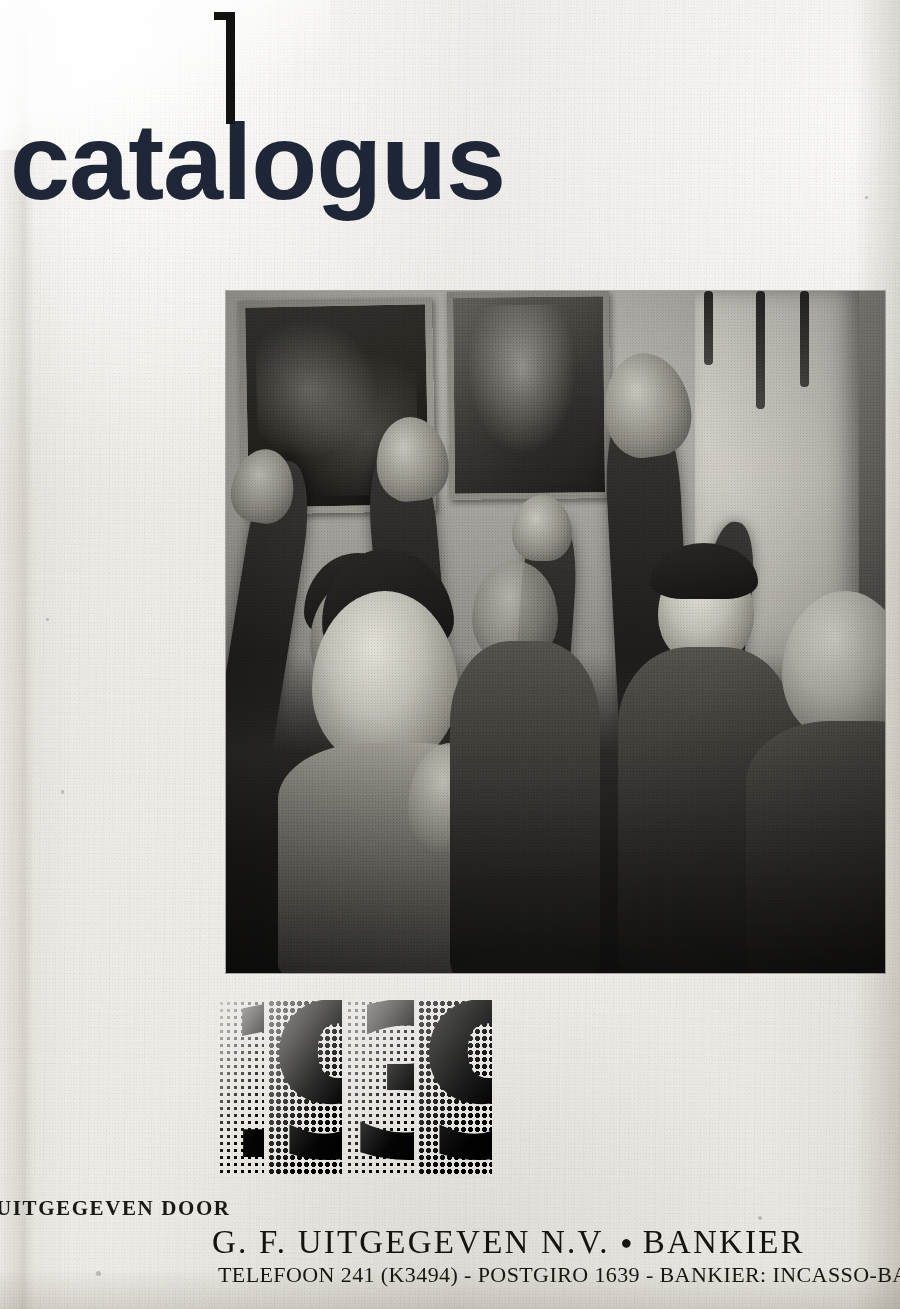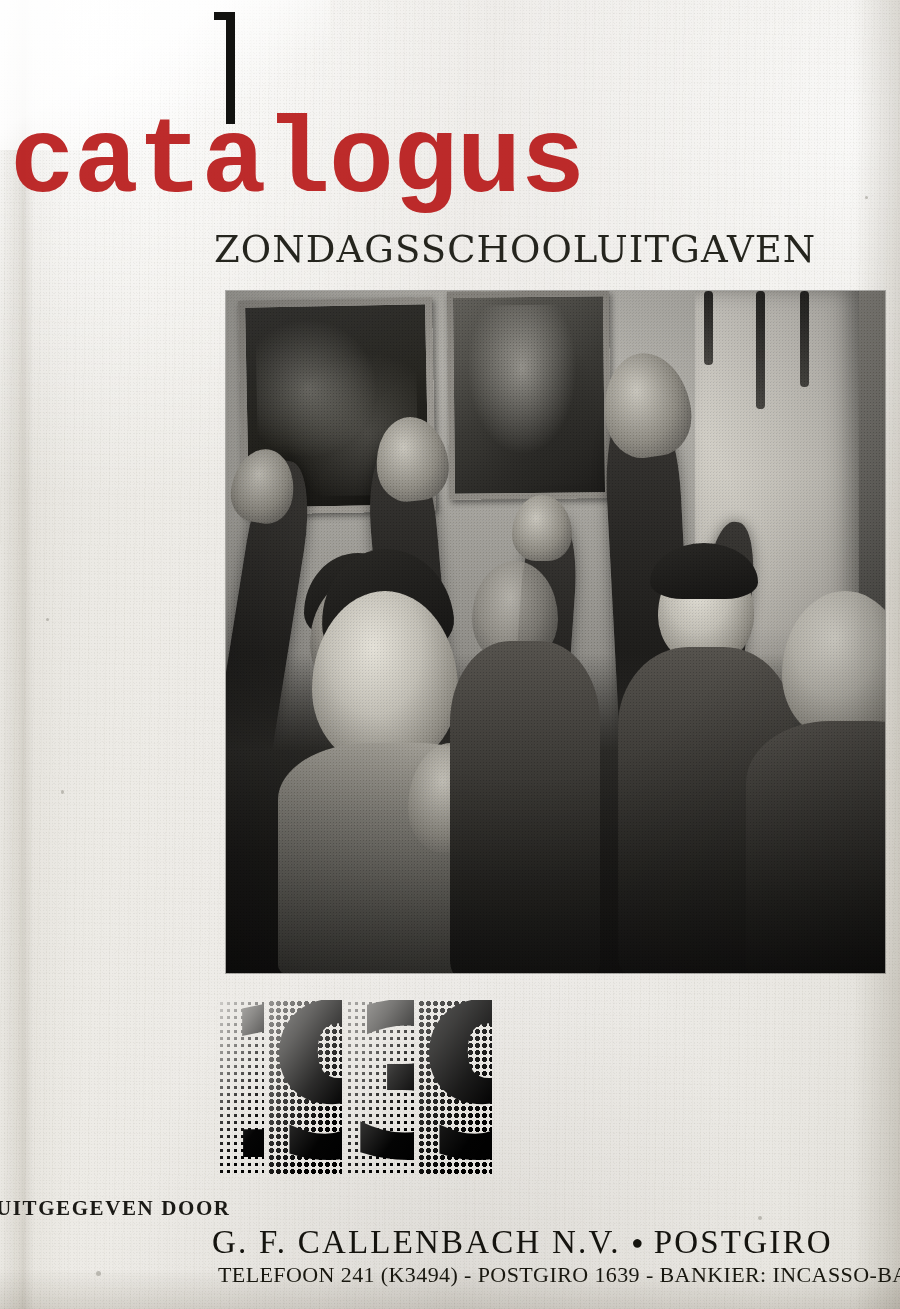--- a/index.html
+++ b/index.html
@@ -80,26 +80,26 @@
     background: linear-gradient(0deg, rgba(196,192,184,.45), rgba(196,192,184,0));
     mix-blend-mode: multiply;
   }
   .speck { position:absolute; background:#8c8980; border-radius:50%; opacity:.5; }
 
   
   #title-main {
     position: absolute;
     left: 10px;
     top: 108px;
-    font-family: Liberation Mono, monospace;
+    font-family: Liberation Sans, sans-serif;
     font-weight: 700;
     font-size: 108px;
     line-height: 1;
     letter-spacing: -1px;
-    color: #b91c1c;
+    color: #0f172a;
     -webkit-font-smoothing: none;
   }
   
   #ascender {
     position: absolute;
     left: 226px;
     top: 12px;
     width: 9px;
     height: 112px;
     background: #121210;
@@ -362,21 +362,20 @@
 
   <div class="speck" style="left:96px;  top:1271px; width:5px;  height:5px;"></div>
   <div class="speck" style="left:46px;  top:618px;  width:3px;  height:3px;"></div>
   <div class="speck" style="left:61px;  top:790px;  width:3px;  height:4px;"></div>
   <div class="speck" style="left:758px; top:1216px; width:4px;  height:4px;"></div>
   <div class="speck" style="left:865px; top:196px;  width:3px;  height:3px;"></div>
 
   <div id="ascender"></div>
   <div id="title-main" class="ink-fade">catalogus</div>
 
-  <div id="title-sub" class="ink-fade">ZONDAGSSCHOOLUITGAVEN</div>
 
   <div id="photo-frame">
 
     <div class="layer ph-wall"></div>
 
     <div class="ph-frame1"></div>
     <div class="ph-frame2"></div>
 
     <div class="ph-door"></div>
     <div class="ph-door2"></div>
@@ -443,20 +442,20 @@
     <div class="digit" style="width:74px;">
       <div class="glyph">9</div>
       <div class="screen"></div>
       <div class="shade" style="opacity:.45;"></div>
     </div>
   </div>
 
   <div id="imprint-kicker">UITGEGEVEN DOOR</div>
 
   <div id="imprint-name">
-    <span>G. F. CALLENBACH N.V.</span>
+    <span>G. F. UITGEGEVEN N.V.</span>
     <span class="bullet">●</span>
-    <span>POSTGIRO</span>
+    <span>BANKIER</span>
   </div>
 
   <div id="imprint-contact">TELEFOON 241 (K3494) - POSTGIRO 1639 - BANKIER: INCASSO-BANK</div>
 
 </div>
 
 </body></html>

